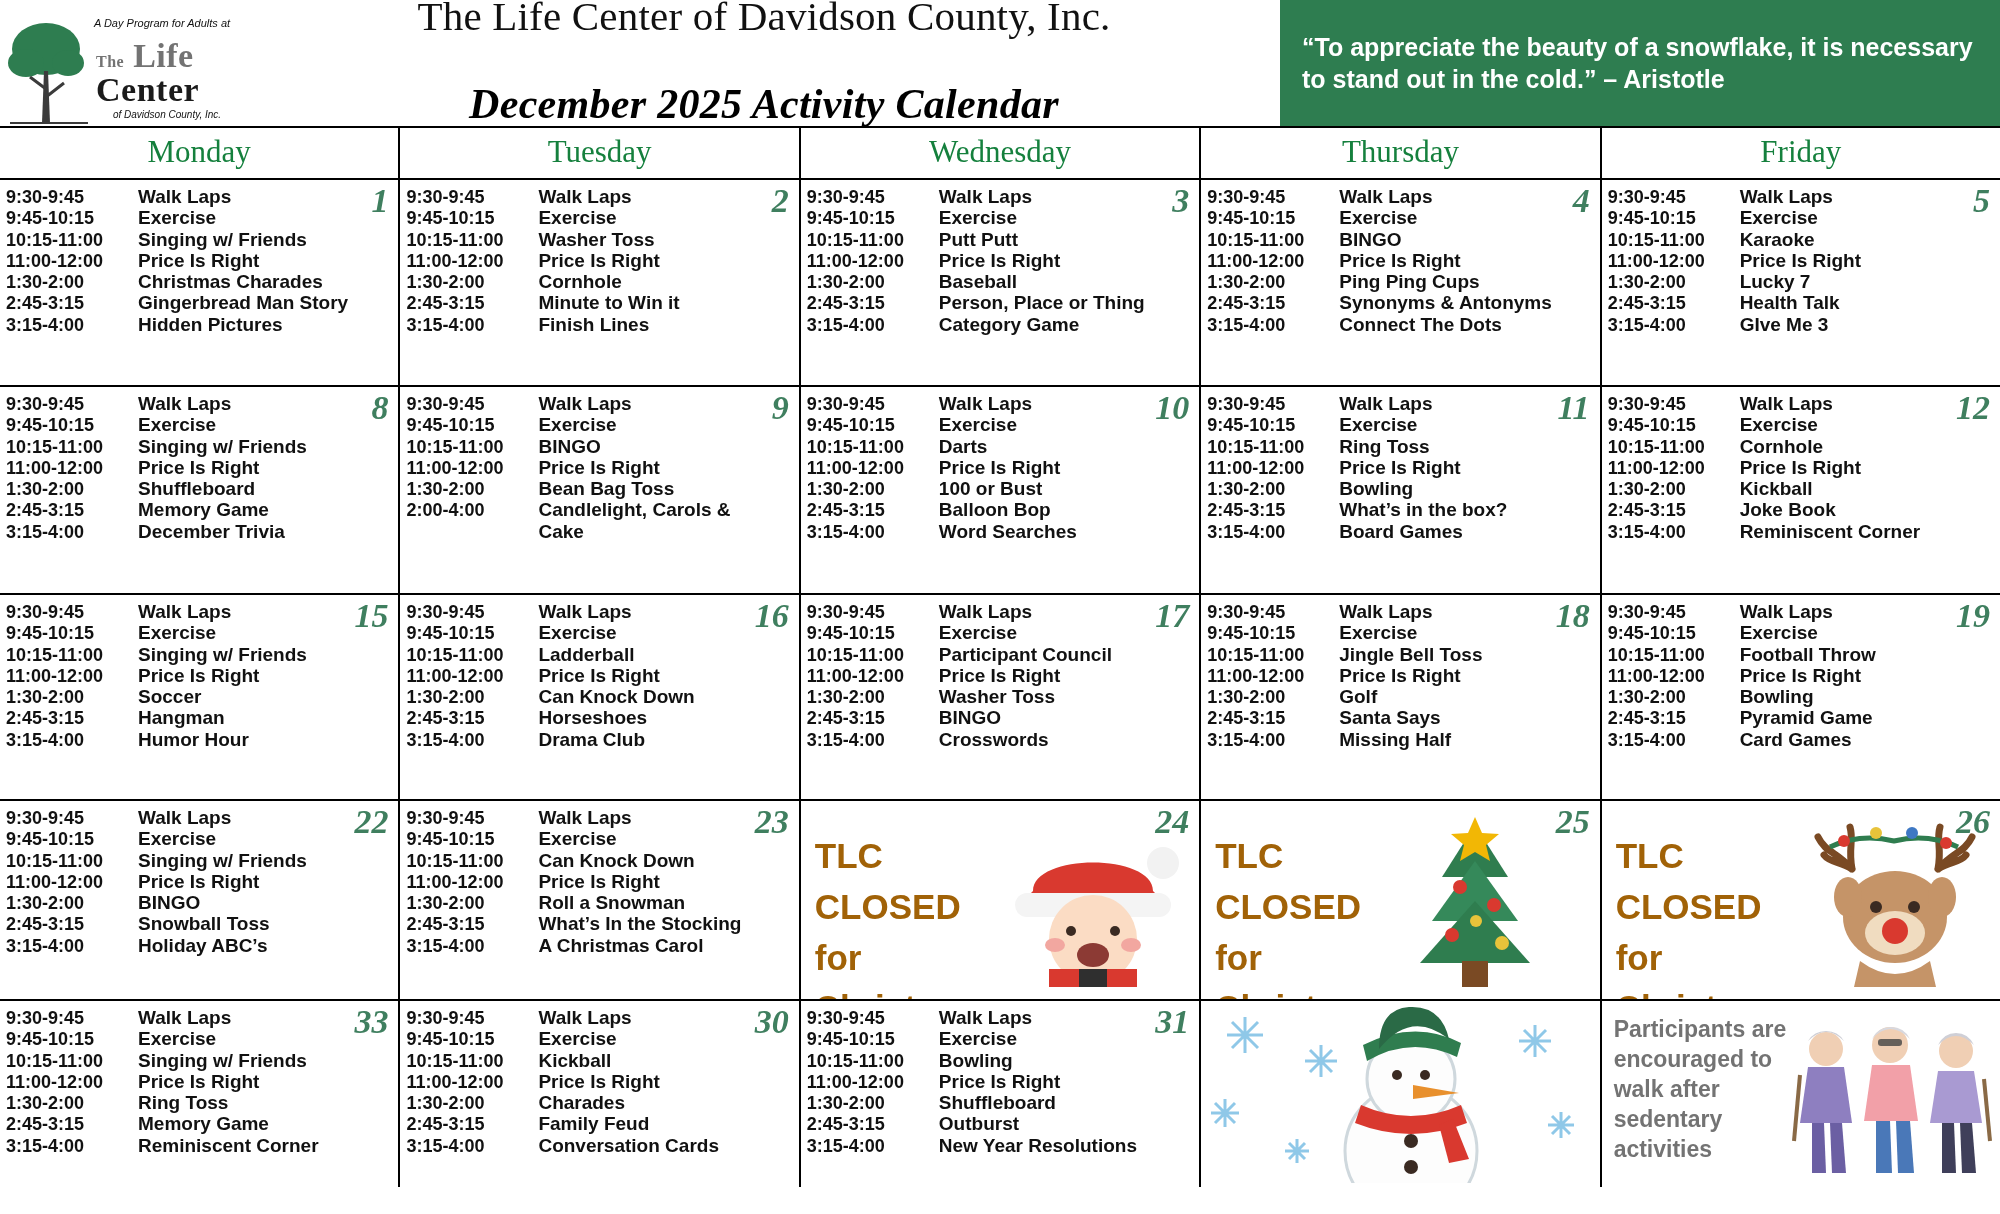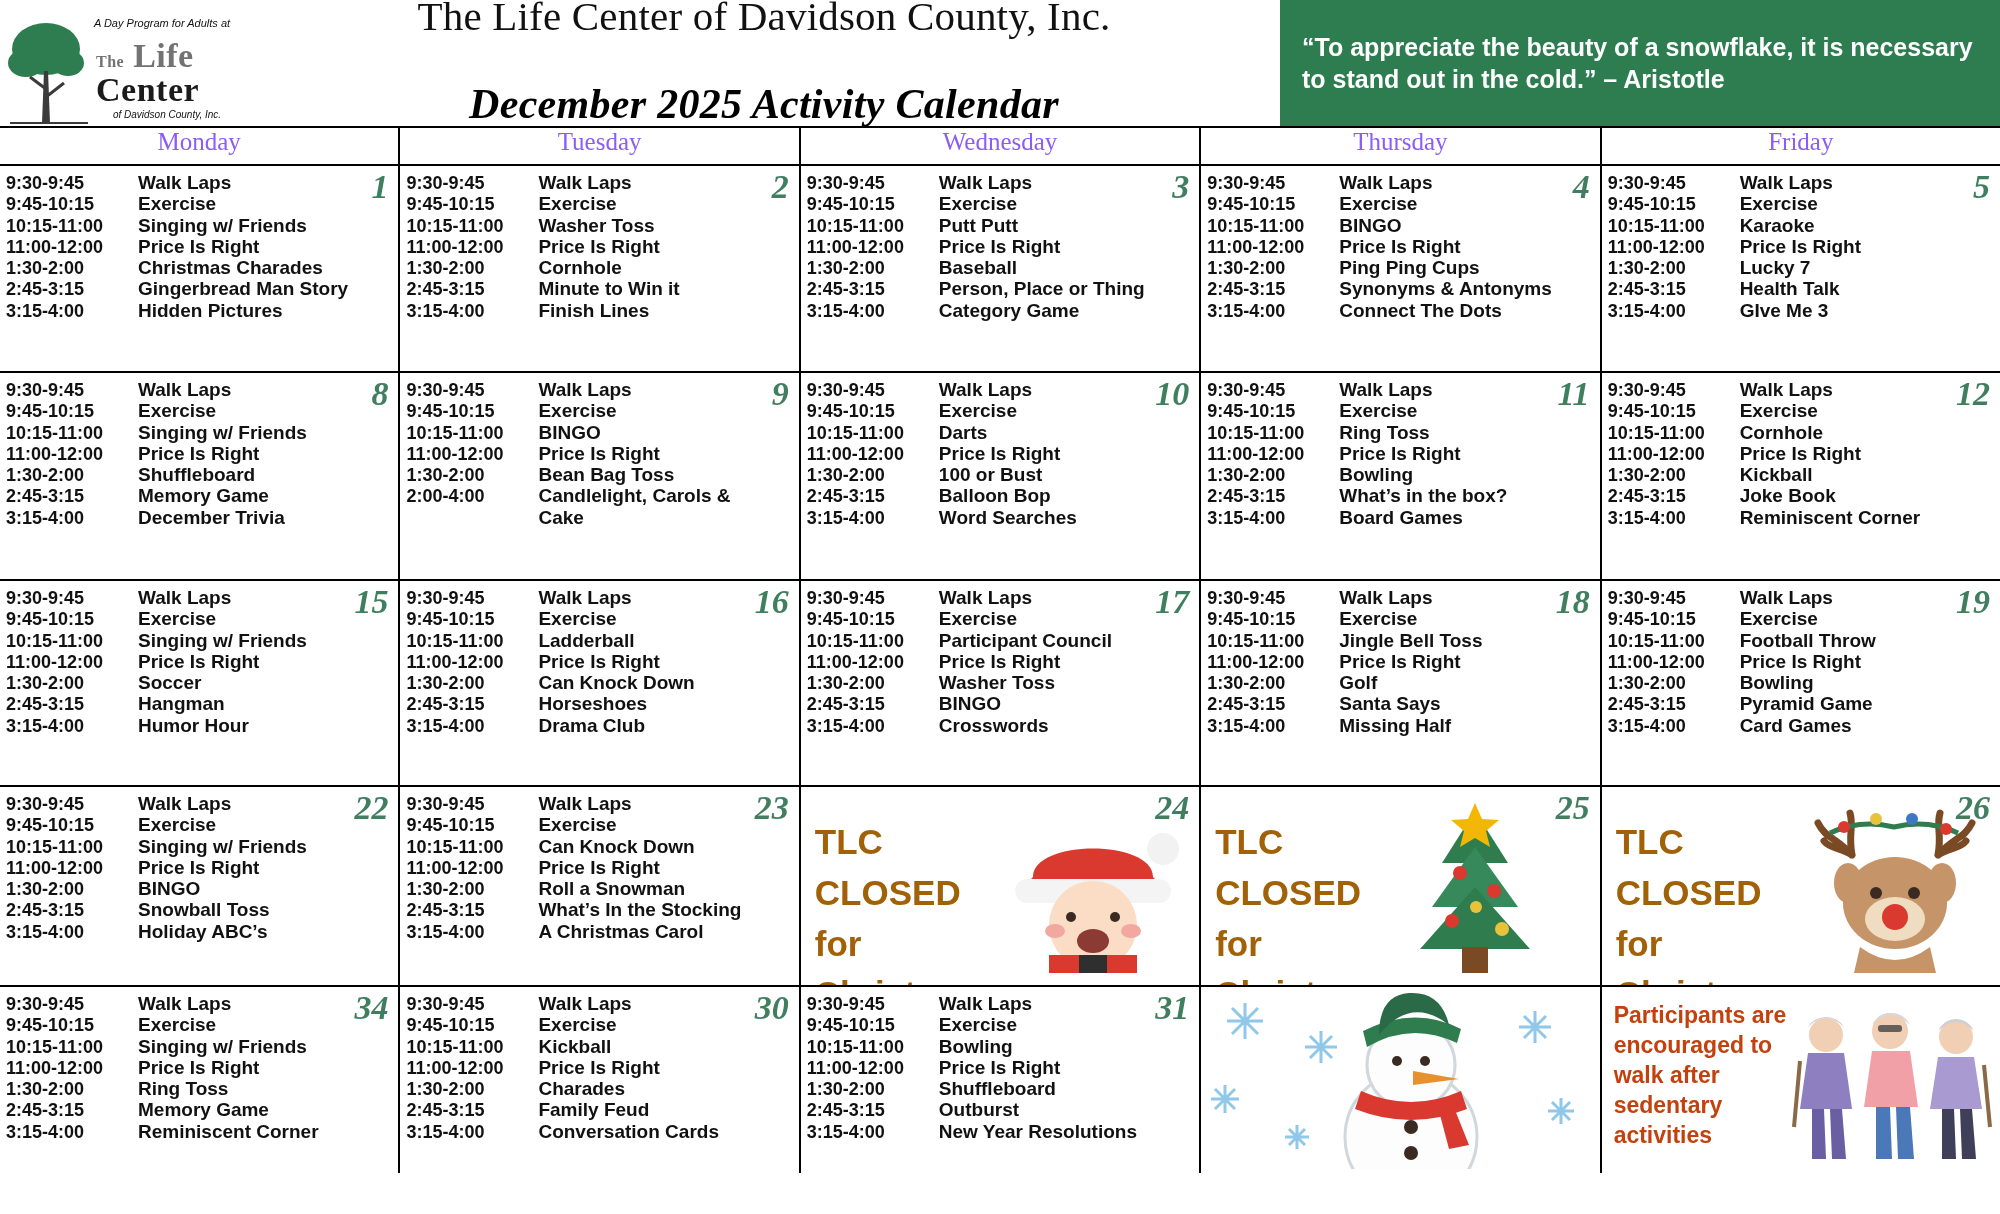--- a/index.html
+++ b/index.html
@@ -62,21 +62,21 @@
     display: flex; align-items: center;
     padding: 10px 22px 10px 22px;
     font-size: 25px; font-weight: bold; line-height: 1.28;
   }
 
   
   .daynames { display: flex; border-top: 2px solid #000; border-bottom: 2px solid #000; }
   .dayname {
     flex: 1 1 0; text-align: center;
     font-family: "Liberation Serif", serif;
-    font-size: 25px; color: #8b5cf6; padding: 0 0 8px 0;
+    font-size: 31px; color: #15803d; padding: 6px 0 8px 0;
     border-right: 2px solid #000;
   }
   .dayname:last-child { border-right: none; }
 
   
   .week { display: flex; border-bottom: 2px solid #000; }
   .week.w1 { height: 207px; }
   .week.w2 { height: 208px; }
   .week.w3 { height: 206px; }
   .week.w4 { height: 200px; }
@@ -112,21 +112,21 @@
   
   .closed {
     position: absolute; left: 14px; top: 30px;
     font-size: 35px; font-weight: bold; color: #a16207;
     line-height: 1.45; text-align: left; width: 150px;
   }
   .art { position: absolute; }
 
   .note {
     position: absolute; left: 12px; top: 14px; width: 180px;
-    font-size: 23px; font-weight: bold; color: #c2410c; line-height: 1.3;
+    font-size: 23px; font-weight: bold; color: #737373; line-height: 1.3;
   }
 </style>
 </head>
 <body>
 
 <div class="page">
 
   <div class="header">
 
     <div class="logo-box">
@@ -780,21 +780,21 @@
       <ellipse cx="95" cy="122" rx="30" ry="22" fill="#f0dcc0"></ellipse>
       <circle cx="95" cy="120" r="13" fill="#d9392f"></circle>
       <circle cx="76" cy="96" r="6" fill="#3a2a22"></circle>
       <circle cx="114" cy="96" r="6" fill="#3a2a22"></circle>
       <path d="M60 150 q35 26 70 0 l6 26 h-82 z" fill="#c59468"></path>
     </svg>
         </div>
       </div>
       <div class="week w5">
         <div class="cell">
-          <div class="daynum">34</div>
+          <div class="daynum">33</div>
           <div class="sched">
             <div class="row">
           <div class="time">9:30-9:45</div>
           <div class="act">Walk Laps</div>
         </div>
             <div class="row">
           <div class="time">9:45-10:15</div>
           <div class="act">Exercise</div>
         </div>
             <div class="row">

